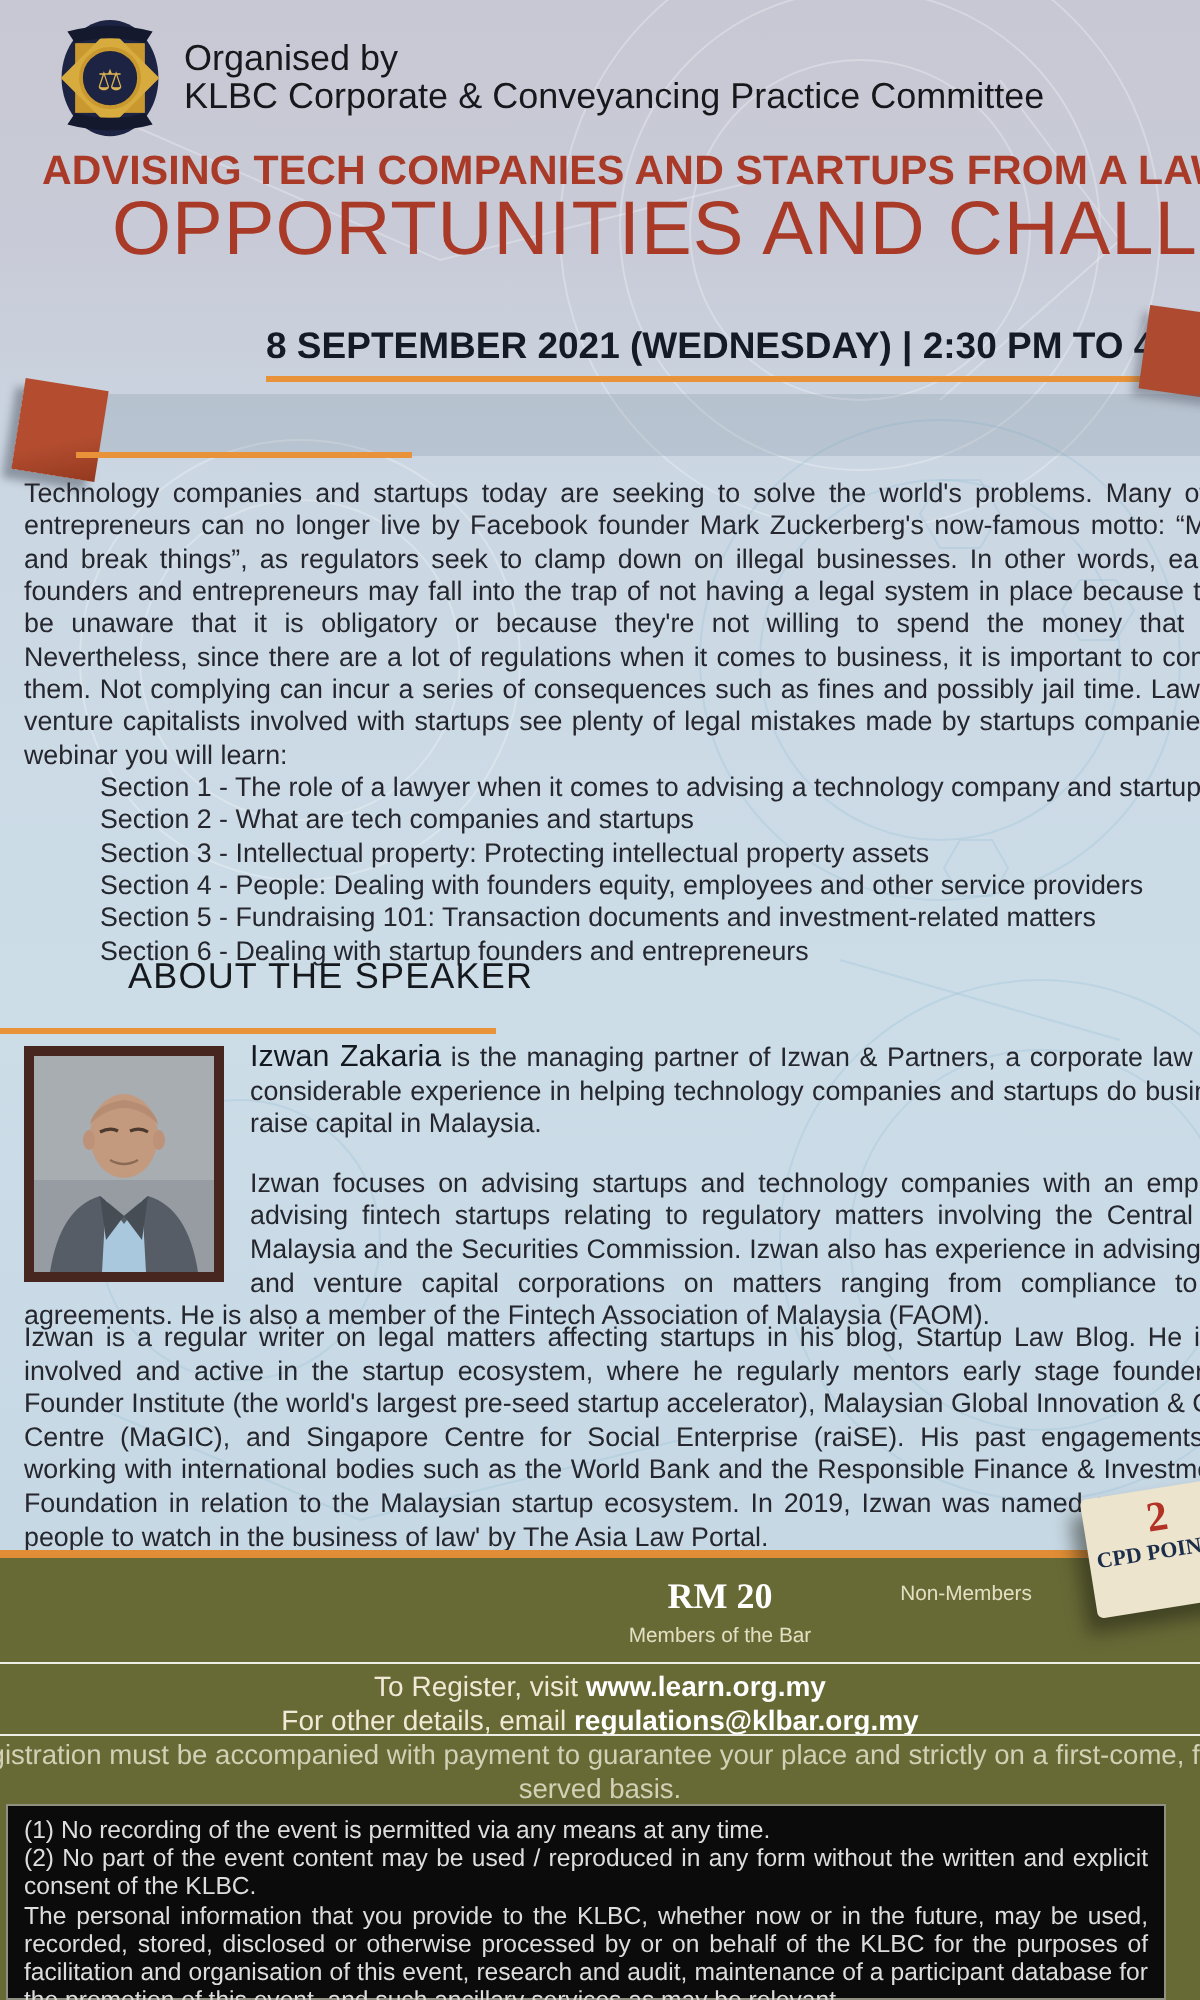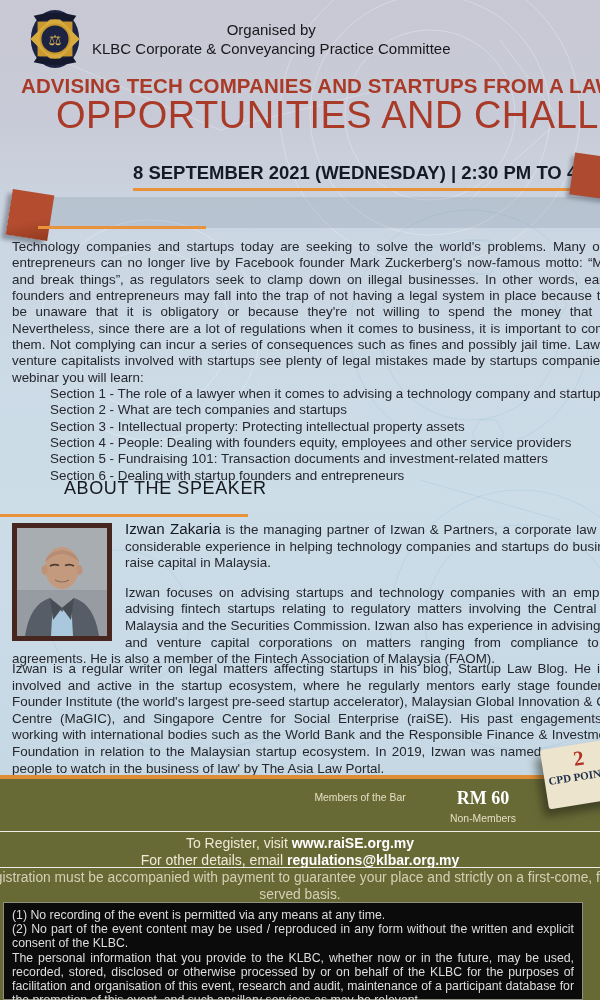--- a/index.html
+++ b/index.html
@@ -4,21 +4,21 @@
 <style>
   html,body{margin:0;padding:0;background:#fff;}
   #page{
     position:relative;width:600px;height:1000px;overflow:hidden;
     font-family:"Liberation Sans",sans-serif;
     background:linear-gradient(180deg,#c8c8d4 0%,#c8cbd7 12%,#cbd7e3 24%,#ccdde8 50%,#c6d8e4 78%,#c4d6e2 100%);
   }
   .bgdeco{position:absolute;left:0;top:0;width:600px;height:1000px;pointer-events:none;}
   
   .logo{position:absolute;left:24px;top:8px;width:62px;height:62px;}
-  .orgtext{position:absolute;left:92px;top:20px;color:#17181c;font-size:15px;line-height:19px;text-align:center;}
+  .orgtext{position:absolute;left:92px;top:20px;color:#17181c;font-size:18px;line-height:19px;}
   
   .title1{position:absolute;left:21px;top:74px;font-size:20.5px;font-weight:bold;color:#a93a28;white-space:nowrap;letter-spacing:0.1px;}
   .title2{position:absolute;left:56px;top:94px;font-size:38px;font-weight:normal;color:#a93a28;white-space:nowrap;letter-spacing:0.5px;}
   
   .datebar{position:absolute;left:133px;top:162px;font-size:18.5px;font-weight:bold;color:#141b26;white-space:nowrap;}
   .date-underline{position:absolute;left:133px;top:188px;width:470px;height:3px;background:#e8923a;}
   .ribbon-right{position:absolute;left:572px;top:155px;width:38px;height:42px;background:#ad4a2f;transform:rotate(8deg);box-shadow:-3px 4px 4px rgba(50,55,70,.35);}
   
   .zoomband{position:absolute;left:30px;top:197px;width:570px;height:31px;background:rgba(90,105,122,.16);}
   .ribbon-zoom{position:absolute;left:9px;top:192px;width:42px;height:46px;background:linear-gradient(160deg,#b44d30 60%,#93391f 100%);transform:rotate(9deg);box-shadow:-4px 5px 4px rgba(45,50,65,.4);}
@@ -150,30 +150,30 @@
       </svg>
     </div>
     <div><span class="spk-name">Izwan Zakaria</span><span> is the managing partner of Izwan &amp; Partners, a corporate law firm with considerable experience in helping technology companies and startups do business and raise capital in Malaysia.</span></div>
     <div class="bio-gap"></div>
     <div>Izwan focuses on advising startups and technology companies with an emphasis on advising fintech startups relating to regulatory matters involving the Central Bank of Malaysia and the Securities Commission. Izwan also has experience in advising startups and venture capital corporations on matters ranging from compliance to funding agreements. He is also a member of the Fintech Association of Malaysia (FAOM).</div>
   </div>
   <div class="bio3">Izwan is a regular writer on legal matters affecting startups in his blog, Startup Law Blog. He is deeply involved and active in the startup ecosystem, where he regularly mentors early stage founders at the Founder Institute (the world's largest pre-seed startup accelerator), Malaysian Global Innovation &amp; Creativity Centre (MaGIC), and Singapore Centre for Social Enterprise (raiSE). His past engagements include working with international bodies such as the World Bank and the Responsible Finance &amp; Investment (RFI) Foundation in relation to the Malaysian startup ecosystem. In 2019, Izwan was named as one of the '30 people to watch in the business of law' by The Asia Law Portal.</div>
 
   <div class="priceband">
     <div class="pcol p2">
+      <div class="amt">RM 20</div>
       <div class="aud">Members of the Bar</div>
     </div>
     <div class="pcol p3">
-      <div class="amt">RM 60</div>
       <div class="aud">Non-Members</div>
     </div>
 
     <div class="hr hr1"></div>
     <div class="register">
-      <div><span>To Register, visit </span><b>www.raiSE.org.my</b></div>
+      <div><span>To Register, visit </span><b>www.learn.org.my</b></div>
       <div><span>For other details, email </span><b>regulations@klbar.org.my</b></div>
     </div>
     <div class="hr hr2"></div>
     <div class="note">Registration must be accompanied with payment to guarantee your place and strictly on a first-come, first-served basis.</div>
 
     <div class="legal">
       <div>(1) No recording of the event is permitted via any means at any time.</div>
       <div>(2) No part of the event content may be used / reproduced in any form without the written and explicit consent of the KLBC.</div>
       <div>The personal information that you provide to the KLBC, whether now or in the future, may be used, recorded, stored, disclosed or otherwise processed by or on behalf of the KLBC for the purposes of facilitation and organisation of this event, research and audit, maintenance of a participant database for the promotion of this event, and such ancillary services as may be relevant.</div>
     </div>

